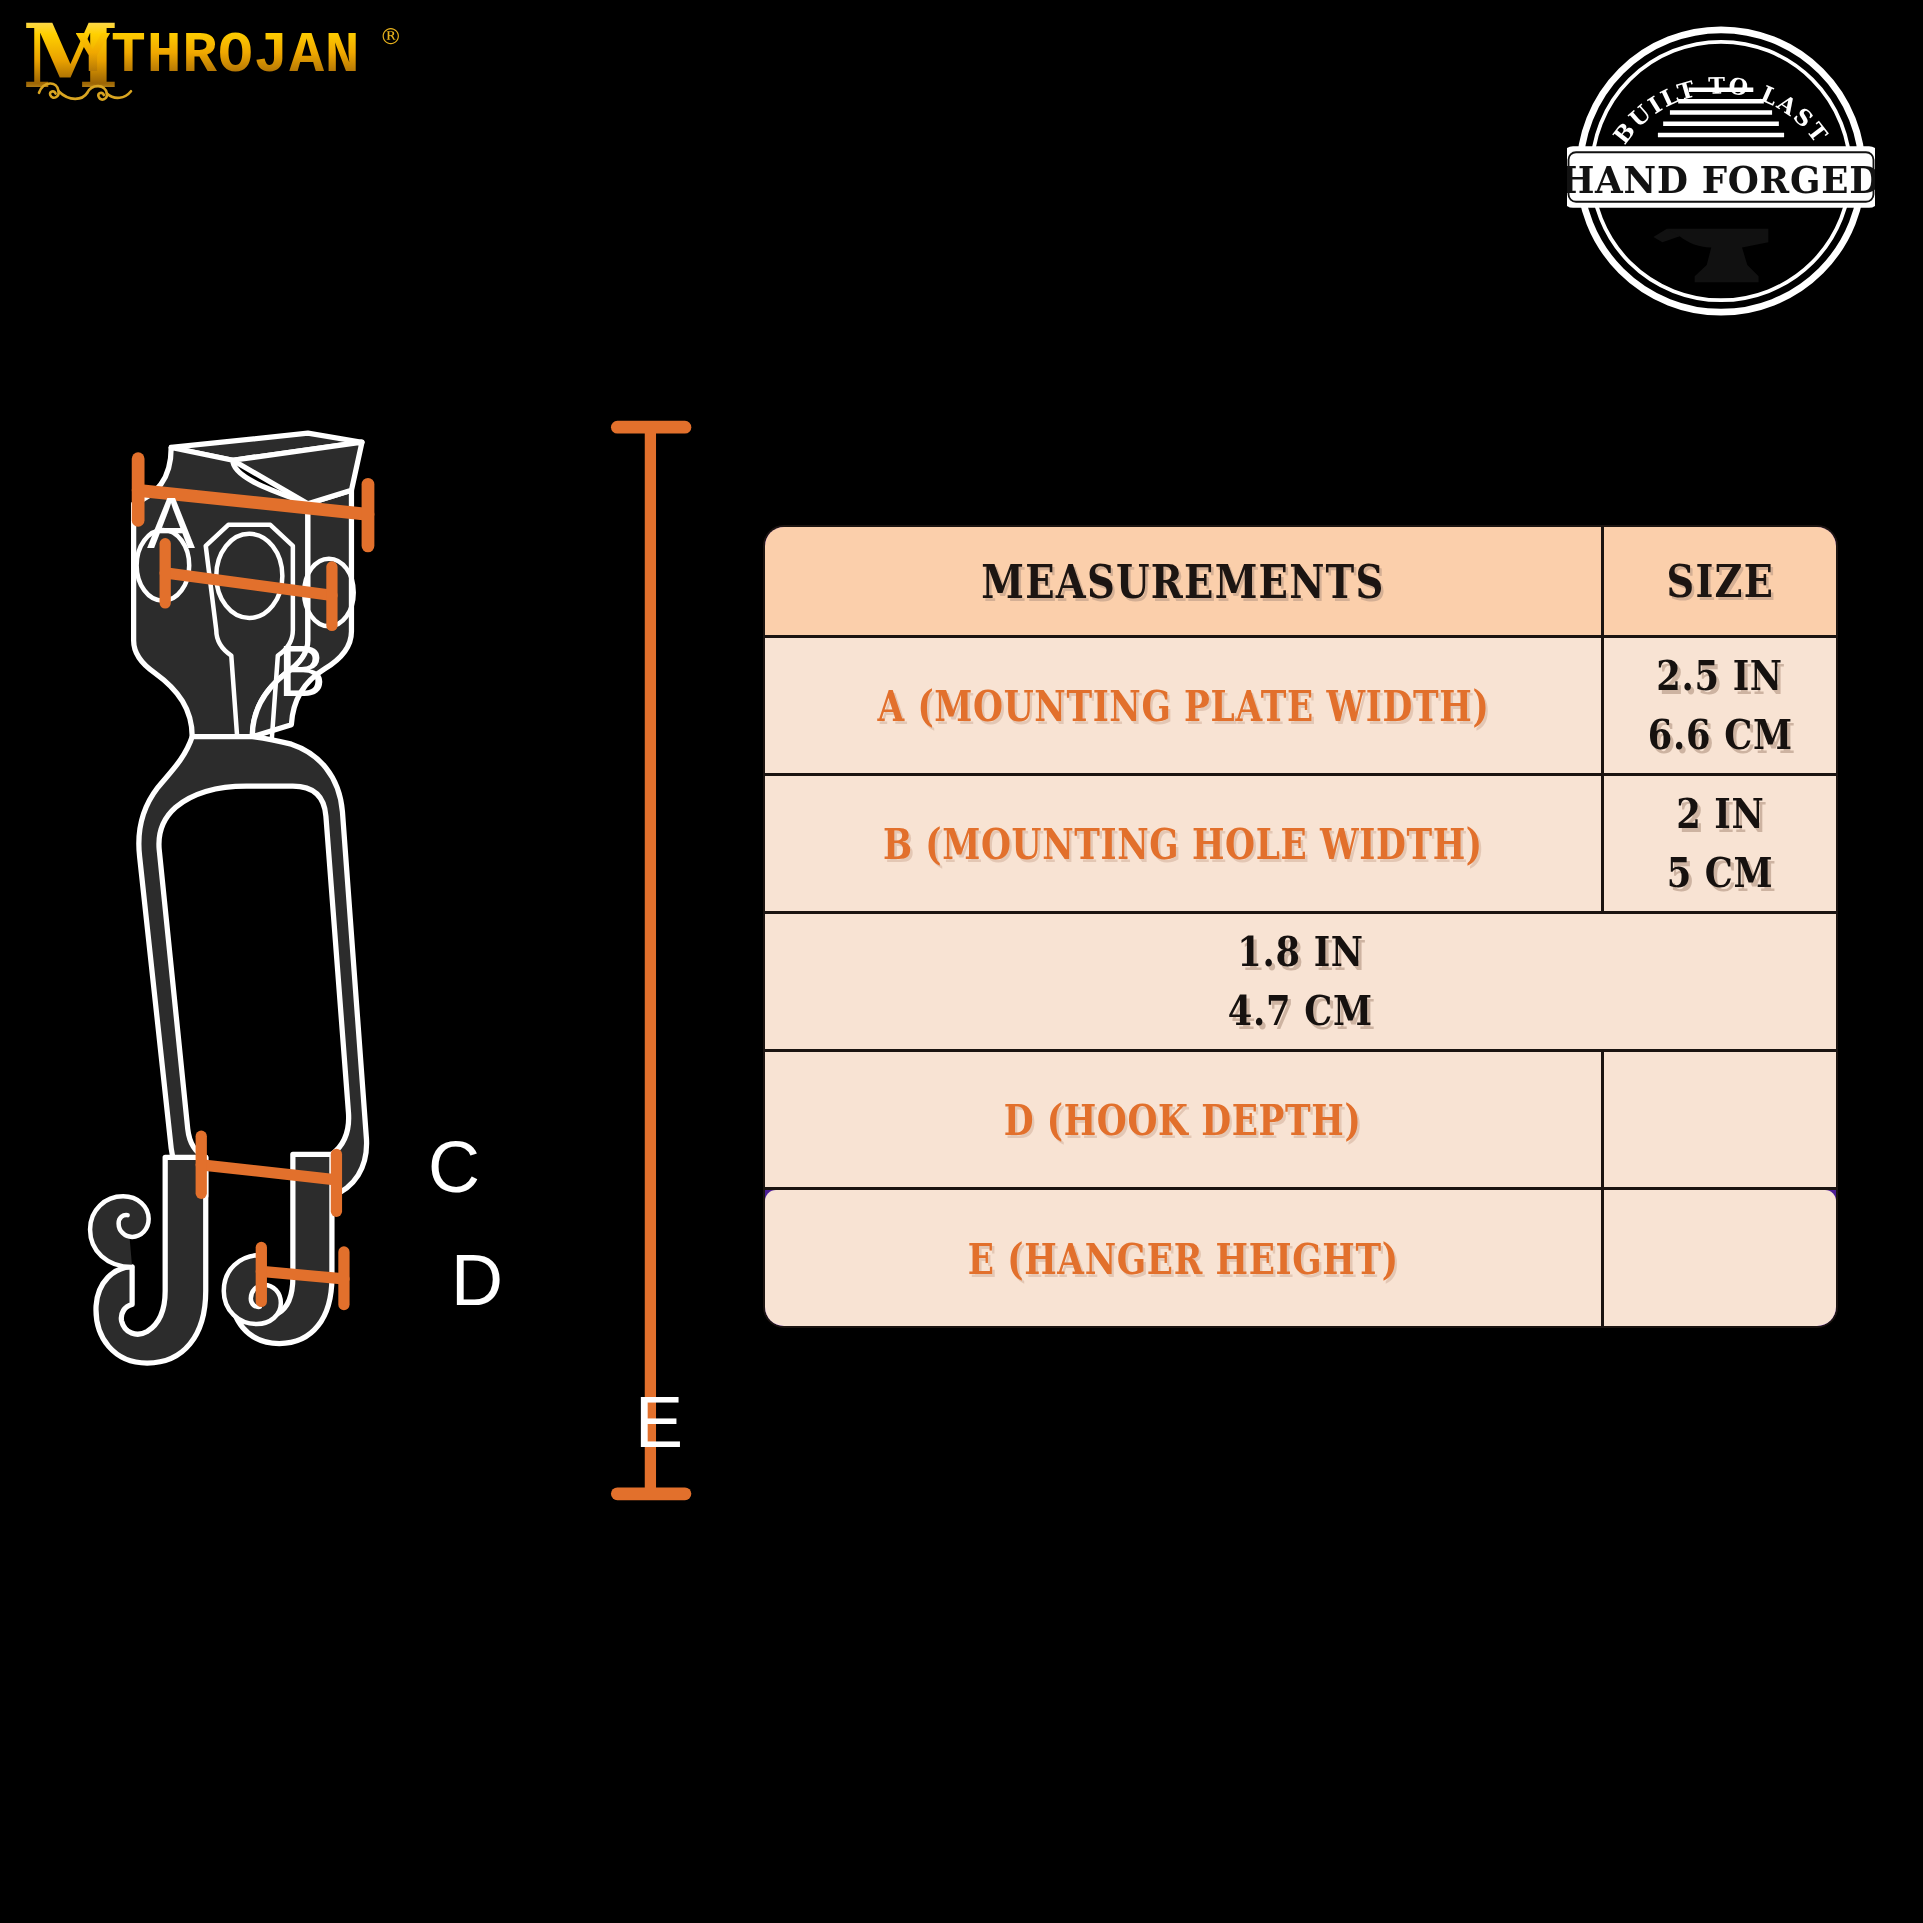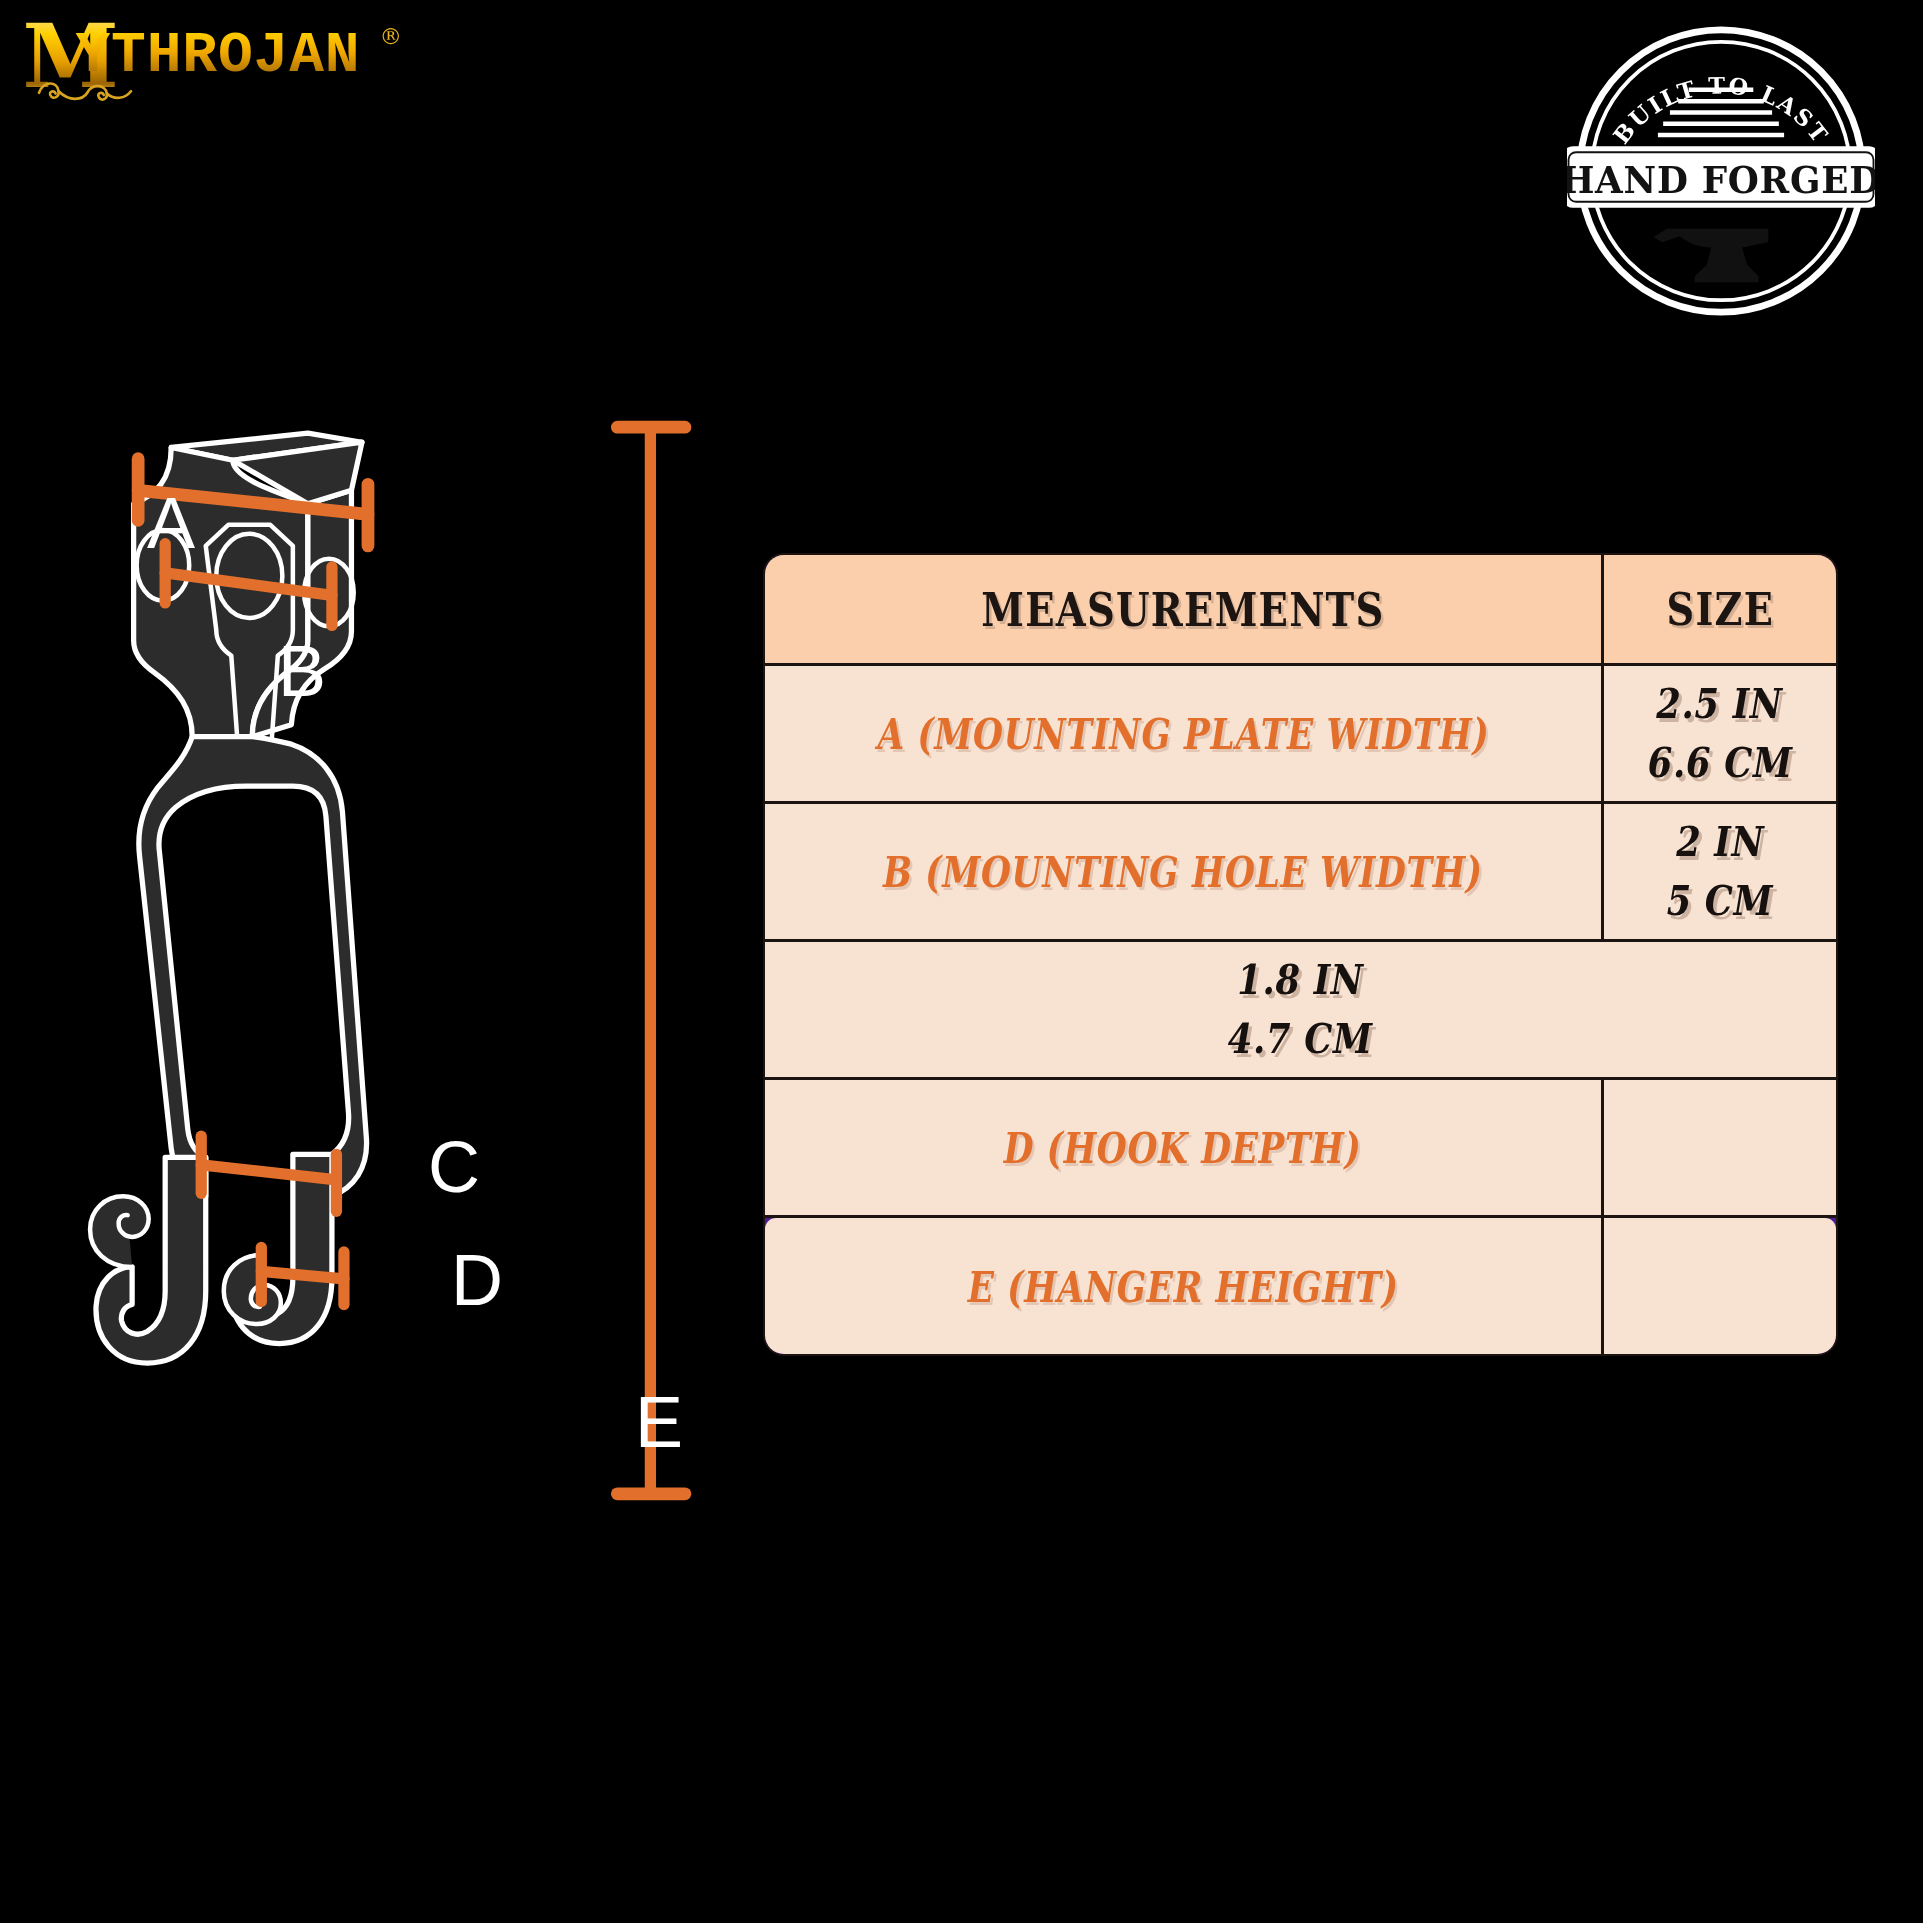--- a/index.html
+++ b/index.html
@@ -64,26 +64,25 @@
   
   .table {
     position:absolute;
     left:763px; top:525px;
     width:1075px; height:803px;
     background:#4c1d95;
     border-radius:21px;
     border:2.3px solid #1b1411;
     overflow:hidden;
     box-shadow:0 0 0 0 rgba(0,0,0,0);
-    margin-top:28px;
   }
   .trow { display:flex; width:100%; border-bottom:3.8px solid #1b1411; }
   .trow:last-child { border-bottom:none;border-radius:11px; }
   .trow.head { background:#fbcfab; height:111px; }
-  .trow.body { background:#f8e3d3; height:138px;font-style:italic; }
+  .trow.body { background:#f8e3d3; height:138px; }
 
   .cell-label {
     flex:0 0 839px;
     display:flex; align-items:center; justify-content:center;
     border-right:3.8px solid #1b1411;
     padding:0 10.5px;
   }
   .cell-size {
     flex:1;
     display:flex; flex-direction:column;

